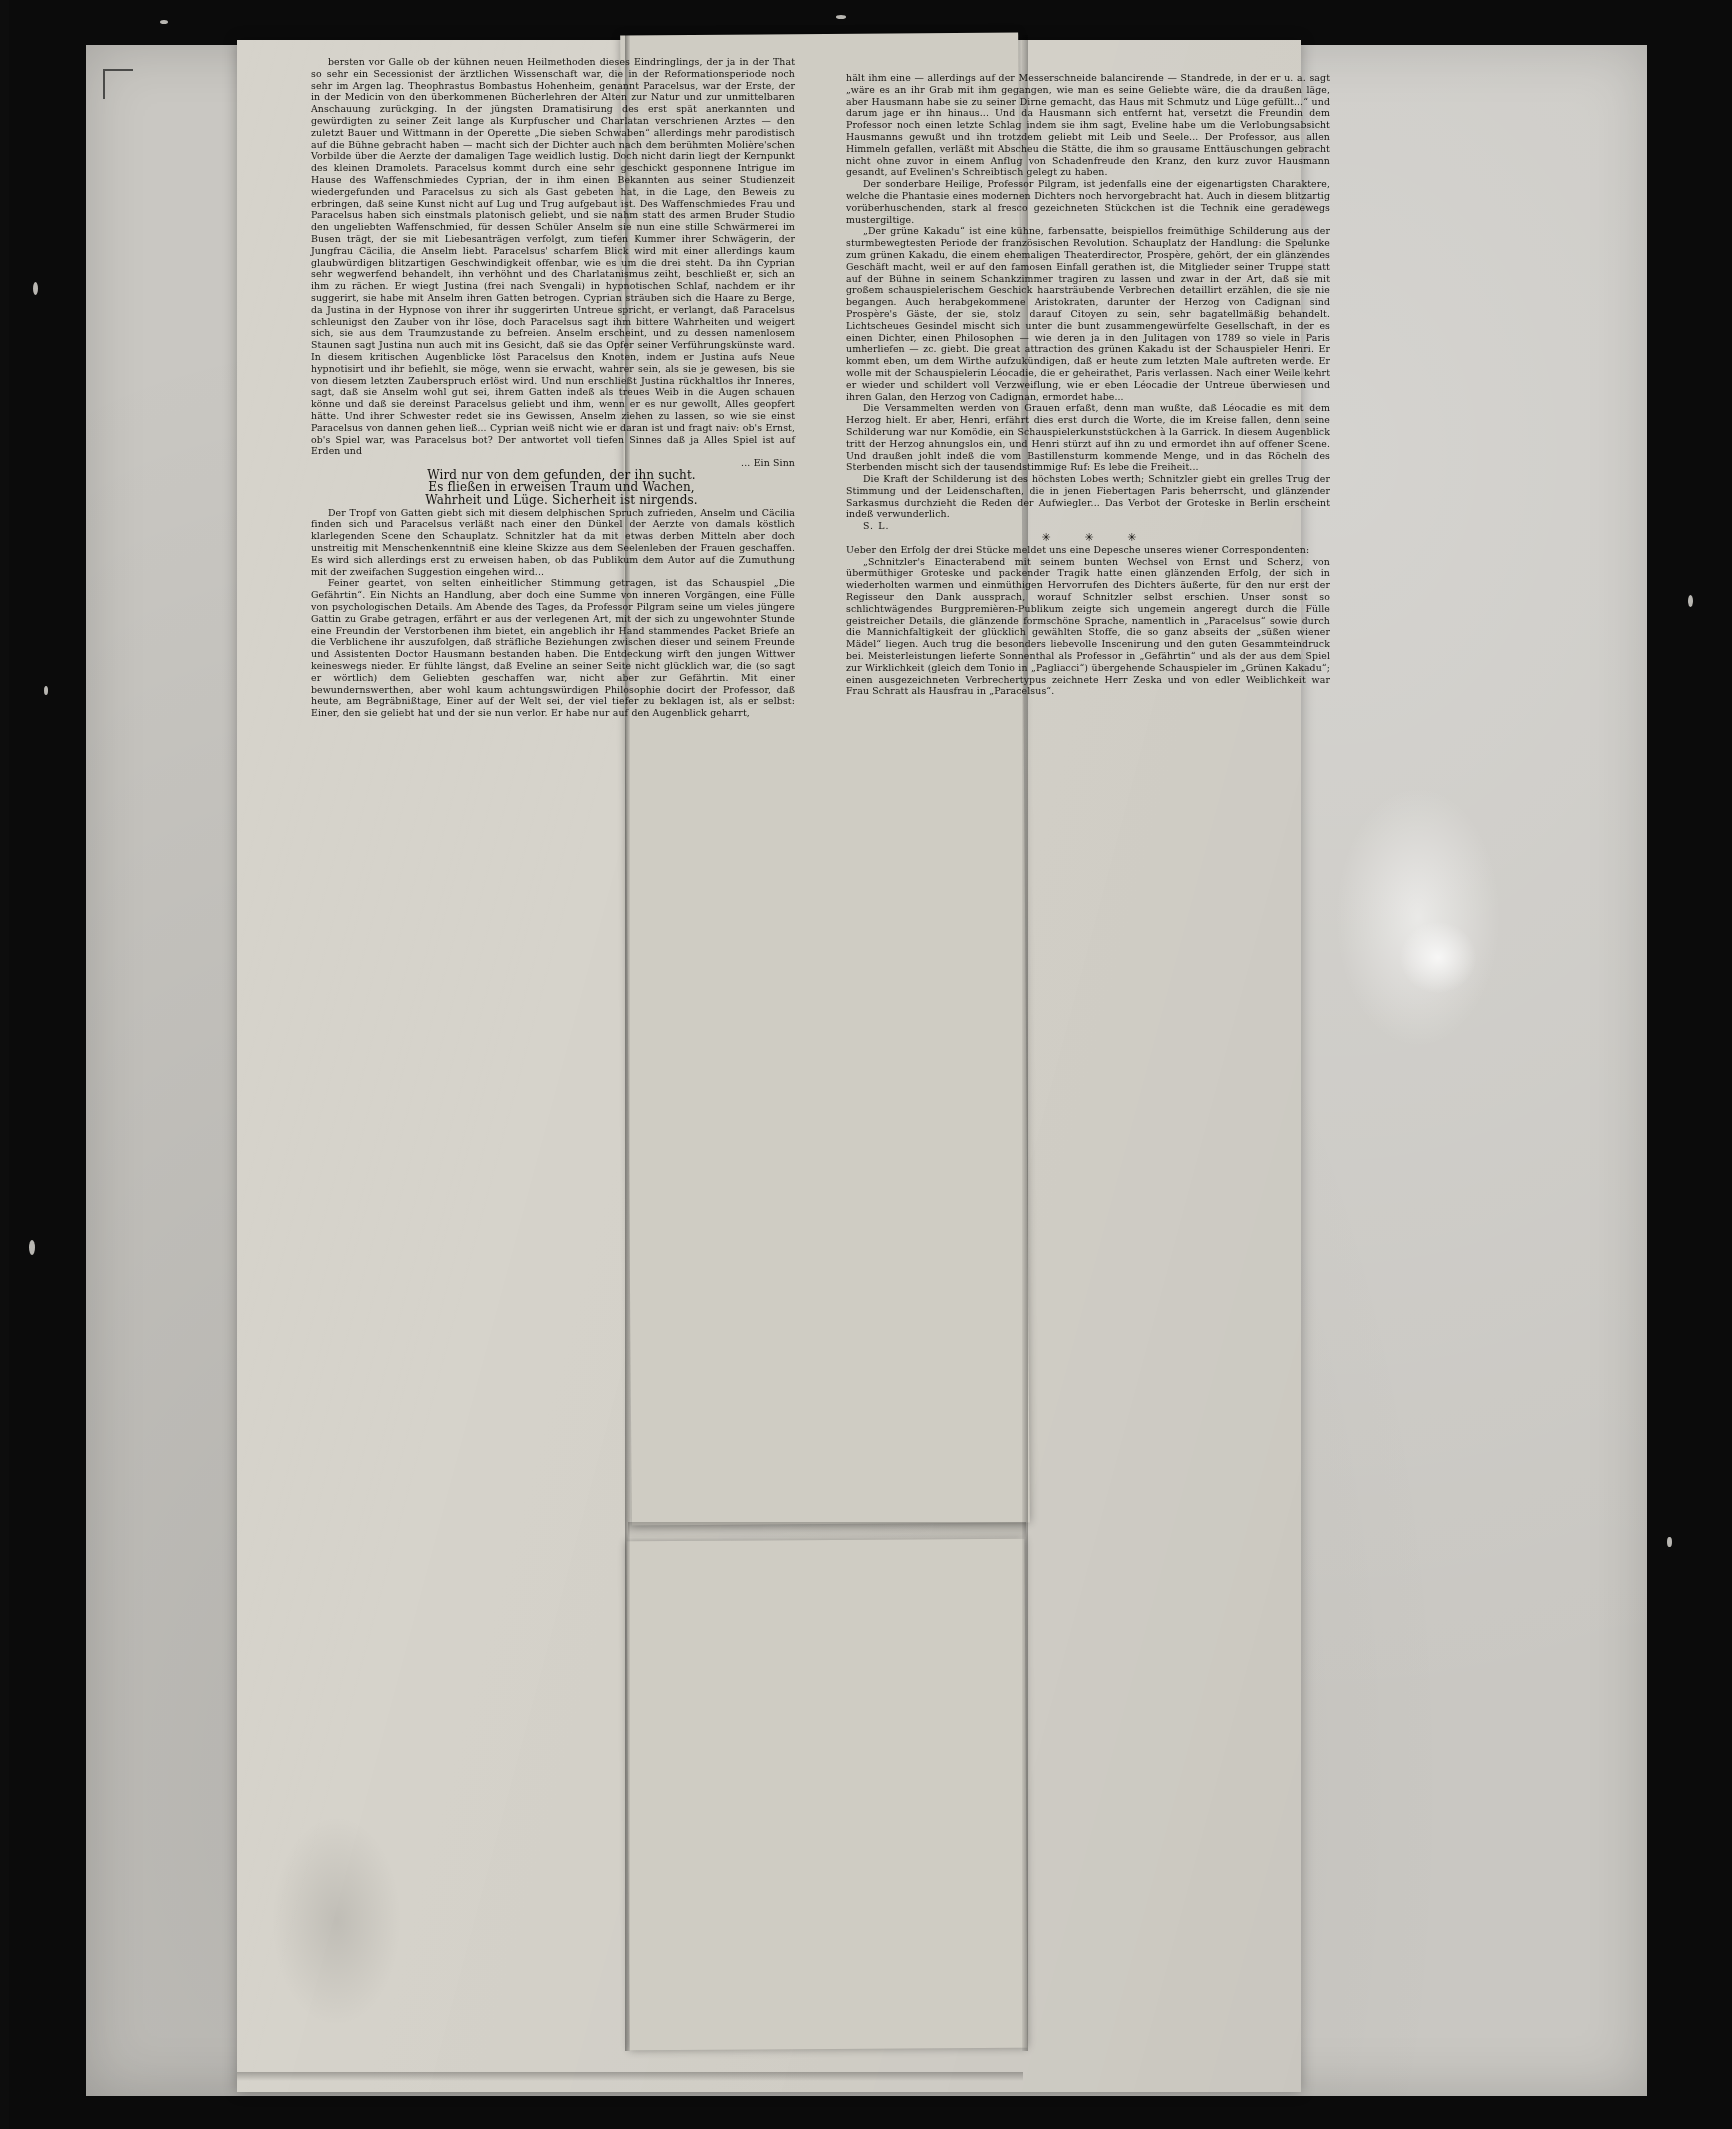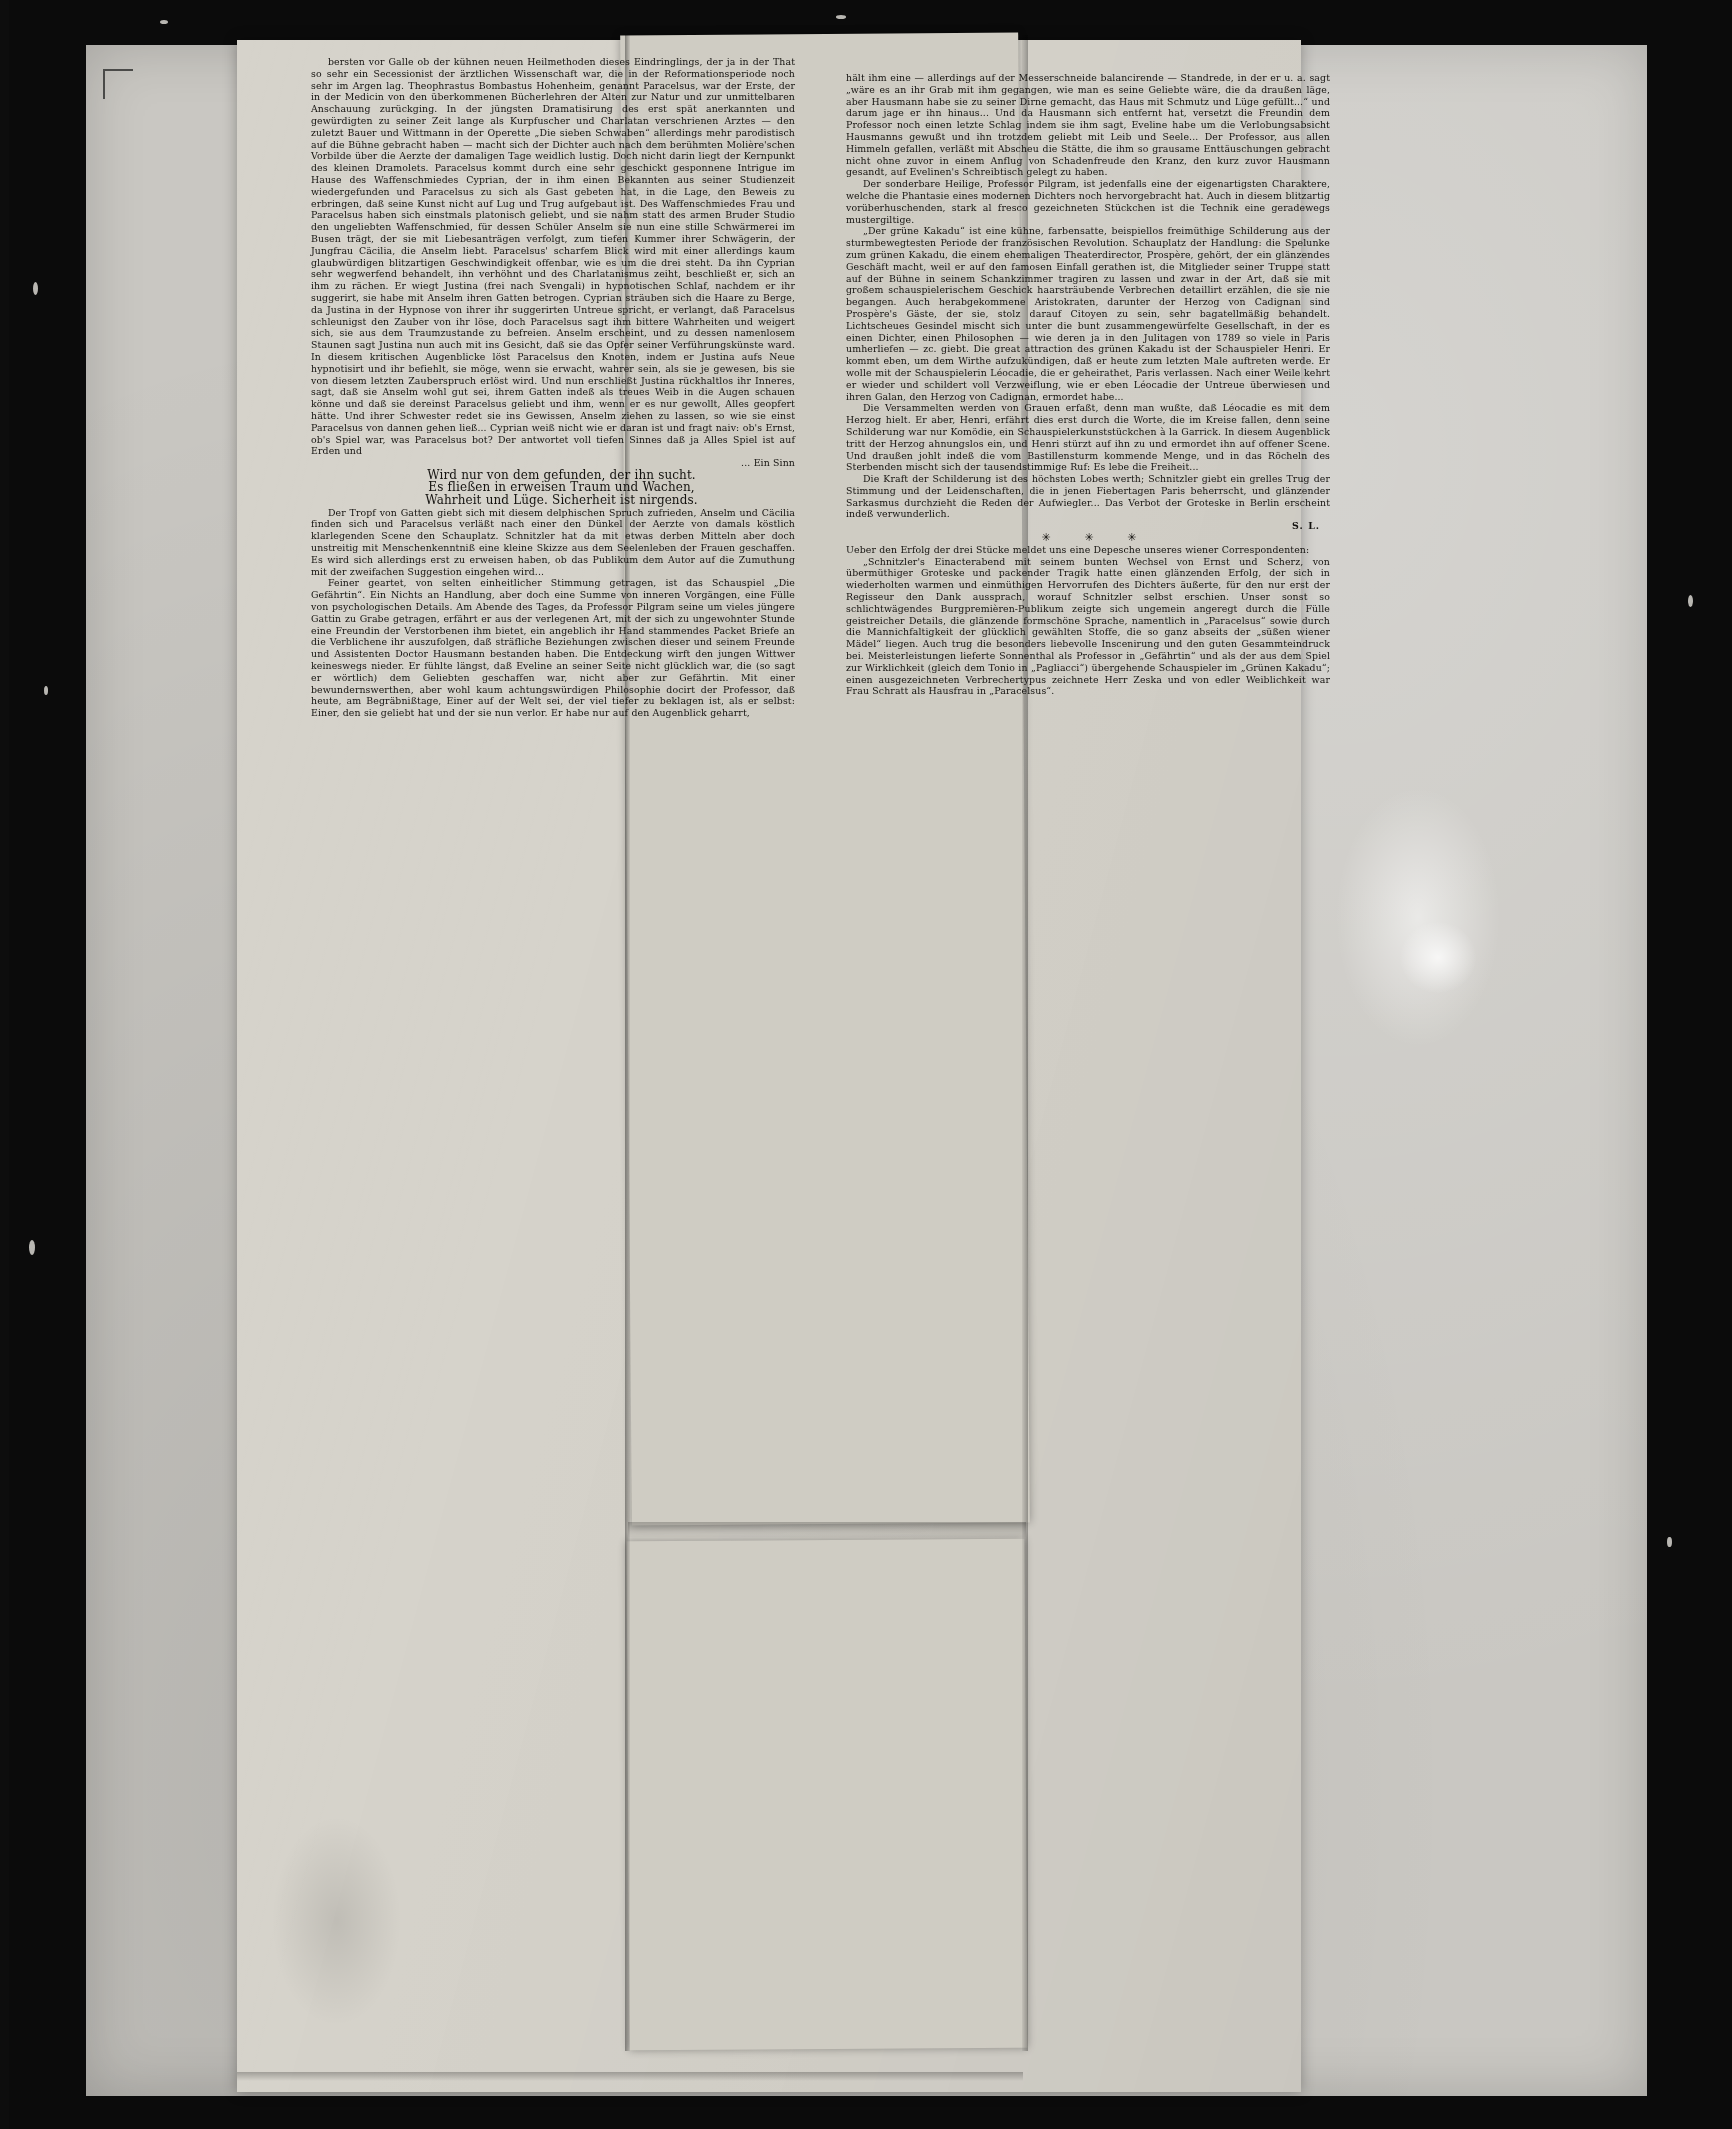--- a/index.html
+++ b/index.html
@@ -156,23 +156,22 @@
     line-height: 12.6px;
   }
   .verse-title {
     text-align: right;
     text-indent: 0;
     margin-top: 7px;
   }
 
   
   .signature {
-    text-align: right;
     text-indent: 0;
-    font-weight: bold;
+    font-weight: normal;
     letter-spacing: 1px;
     margin-top: 2px;
     padding-right: 10px;
   }
 
   
   .asterisks {
     text-align: center;
     text-indent: 0;
     letter-spacing: 15px;

